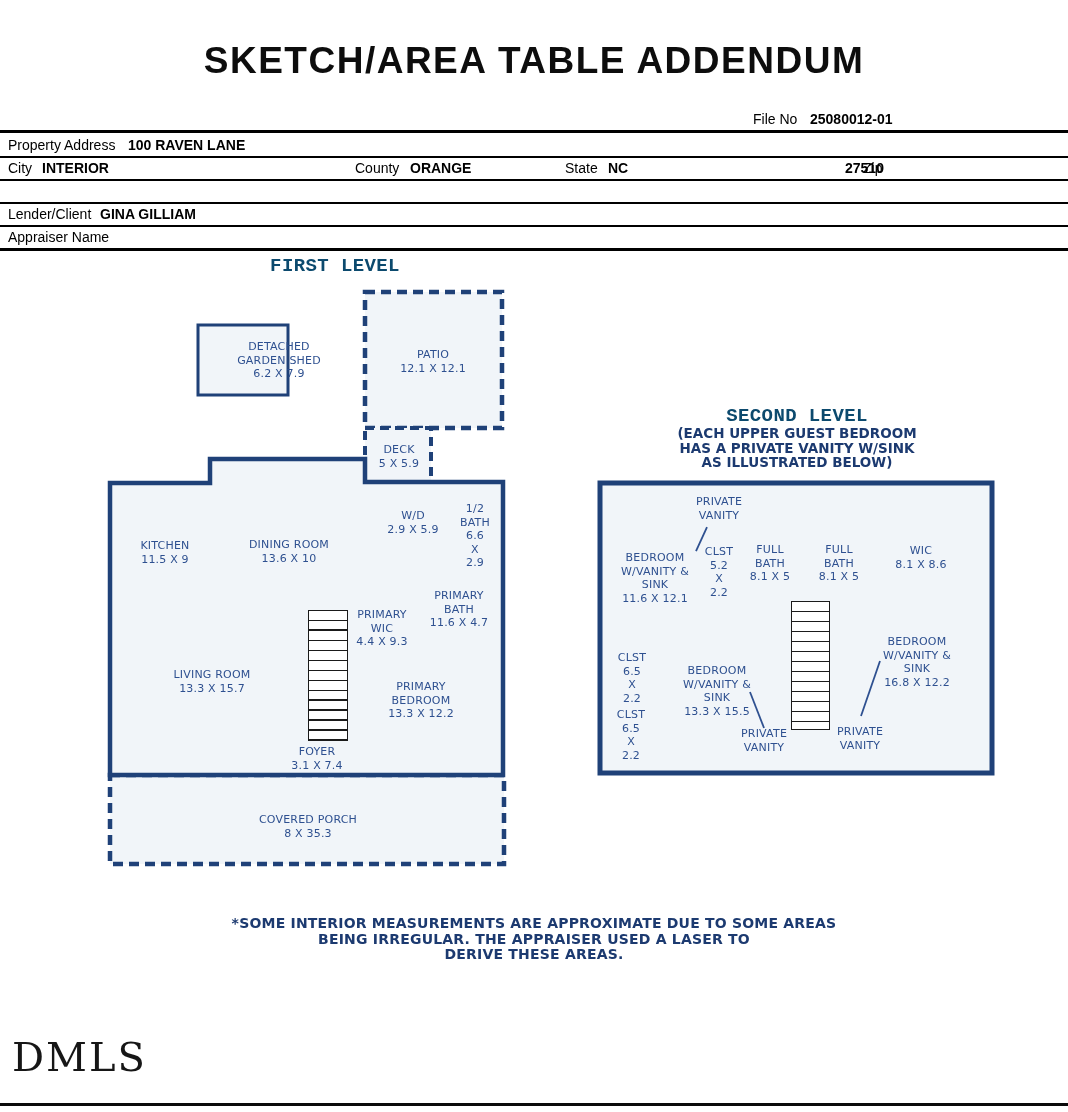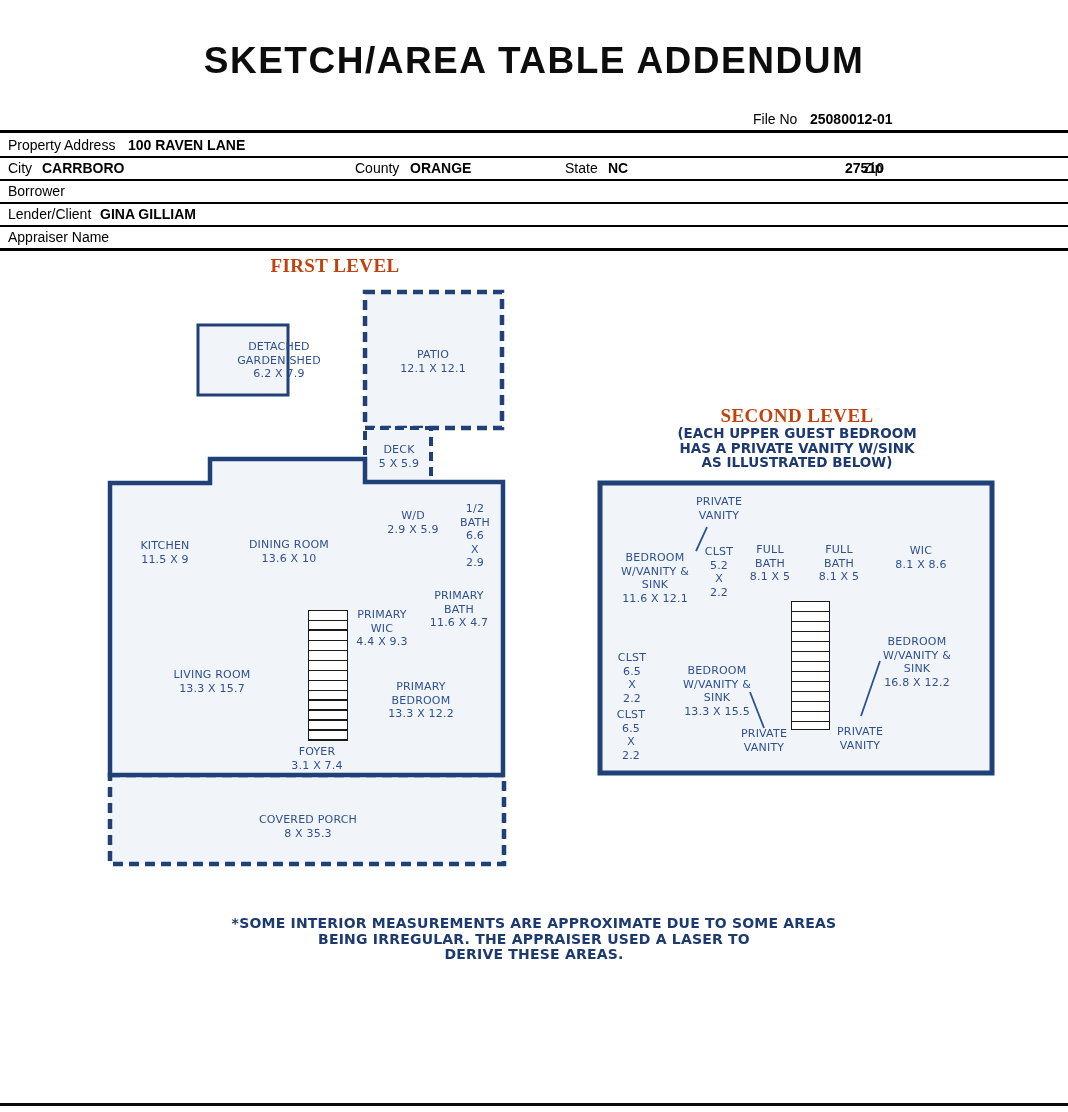--- a/index.html
+++ b/index.html
@@ -19,22 +19,22 @@
   
   svg.plan{position:absolute;left:0;top:0;pointer-events:none;}
   .stairs{position:absolute;box-sizing:border-box;border:1.6px solid #1a1a1a;
           background:repeating-linear-gradient(to bottom,#ffffff 0 8.5px,#1a1a1a 8.5px 10px);}
 
   .plan-label{position:absolute;transform:translate(-50%,-50%);text-align:center;
               white-space:pre-line;font-family:"DejaVu Sans",sans-serif;
               font-size:11px;line-height:13.5px;color:#2e5090;letter-spacing:0.2px;}
 
   .level-title{position:absolute;transform:translate(-50%,-50%);
-               font-family:Liberation Serif, serif;font-weight:bold;
-               font-size:19px;color:#c2410c;white-space:nowrap;letter-spacing:0.4px;}
+               font-family:Liberation Mono, monospace;font-weight:bold;
+               font-size:19px;color:#0c4a6e;white-space:nowrap;letter-spacing:0.4px;}
   .level-subtitle{position:absolute;transform:translate(-50%,0);text-align:center;
                   font-family:"DejaVu Sans",sans-serif;font-weight:bold;
                   font-size:13.5px;line-height:14.5px;color:#1c3a70;white-space:pre-line;}
 
   .footnote{position:absolute;top:916px;left:0;width:100%;text-align:center;
             font-family:"DejaVu Sans",sans-serif;font-weight:bold;font-size:14px;
             line-height:15.5px;color:#1c3a70;white-space:pre-line;letter-spacing:0.2px;}
 
   .logo{position:absolute;left:12px;top:1034px;font-family:"DejaVu Serif",serif;
         font-size:40px;font-weight:normal;color:#161616;letter-spacing:2px;}
@@ -55,34 +55,30 @@
   <div class="hline" style="top:130px;height:2.5px;"></div>
 
   <div class="frow" style="top:135px;">
     <span style="left:8px;">Property Address</span>
     <span class="val" style="left:128px;">100 RAVEN LANE</span>
   </div>
   <div class="hline" style="top:156px;height:1.6px;"></div>
 
   <div class="frow" style="top:158px;">
     <span style="left:8px;text-align:right;">City</span>
-    <span class="val" style="left:42px;">CARRBORO</span>
+    <span class="val" style="left:42px;">INTERIOR</span>
     <span style="left:355px;">County</span>
     <span class="val" style="left:410px;">ORANGE</span>
     <span style="left:565px;">State</span>
     <span class="val" style="left:608px;">NC</span>
     <span style="left:863px;text-align:right;">Zip</span>
     <span class="val" style="left:845px;">27510</span>
   </div>
   <div class="hline" style="top:179px;height:1.6px;"></div>
 
-  <div class="frow" style="top:181px;">
-    <span style="left:8px;">Borrower</span>
-    <span class="val" style="left:100px;"></span>
-  </div>
   <div class="hline" style="top:202px;height:1.6px;"></div>
 
   <div class="frow" style="top:204px;">
     <span style="left:8px;">Lender/Client</span>
     <span class="val" style="left:100px;">GINA GILLIAM</span>
   </div>
   <div class="hline" style="top:225px;height:1.6px;"></div>
 
   <div class="frow" style="top:227px;">
     <span style="left:8px;">Appraiser Name</span>
@@ -188,15 +184,16 @@
 VANITY</div>
   <div class="plan-label" style="left:917px;top:662px;">BEDROOM
 W/VANITY &amp;
 SINK
 16.8 X 12.2</div>
 
   <div class="footnote">*SOME INTERIOR MEASUREMENTS ARE APPROXIMATE DUE TO SOME AREAS
 BEING IRREGULAR.  THE APPRAISER USED A LASER TO
 DERIVE THESE AREAS.</div>
 
+  <div class="logo">DMLS</div>
   <div class="bottom-rule"></div>
 
 </div>
 
 </body></html>

